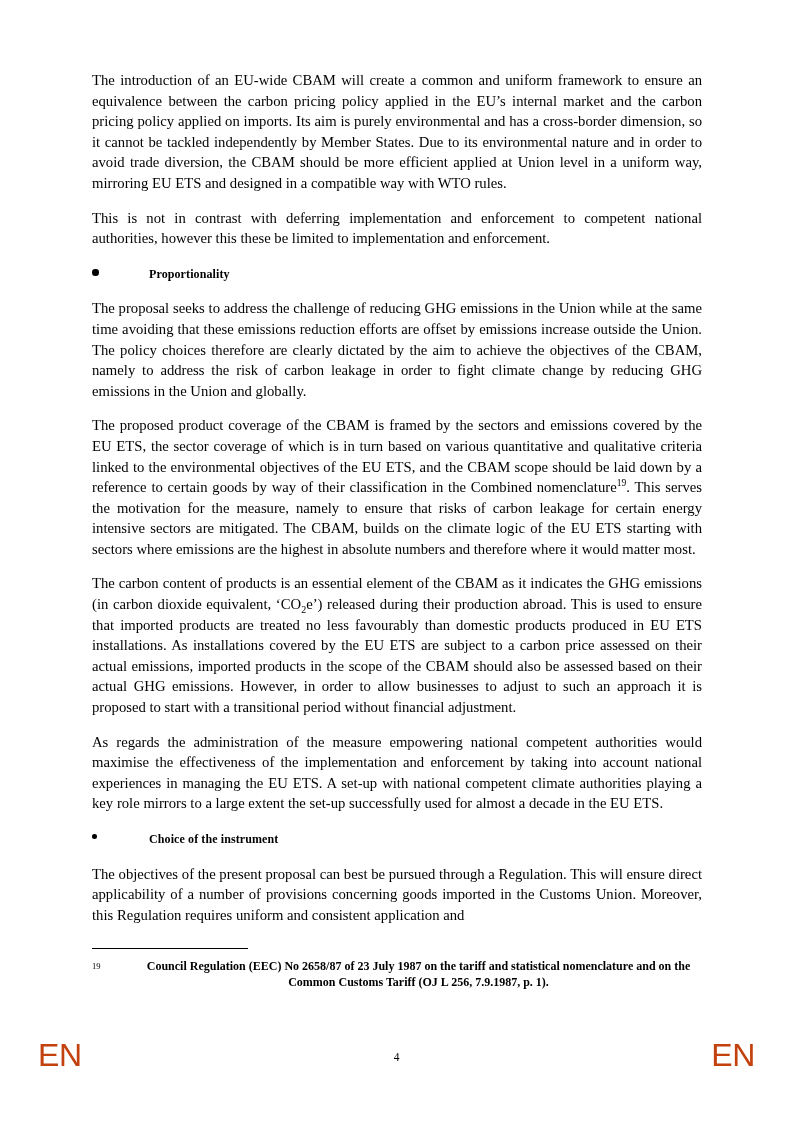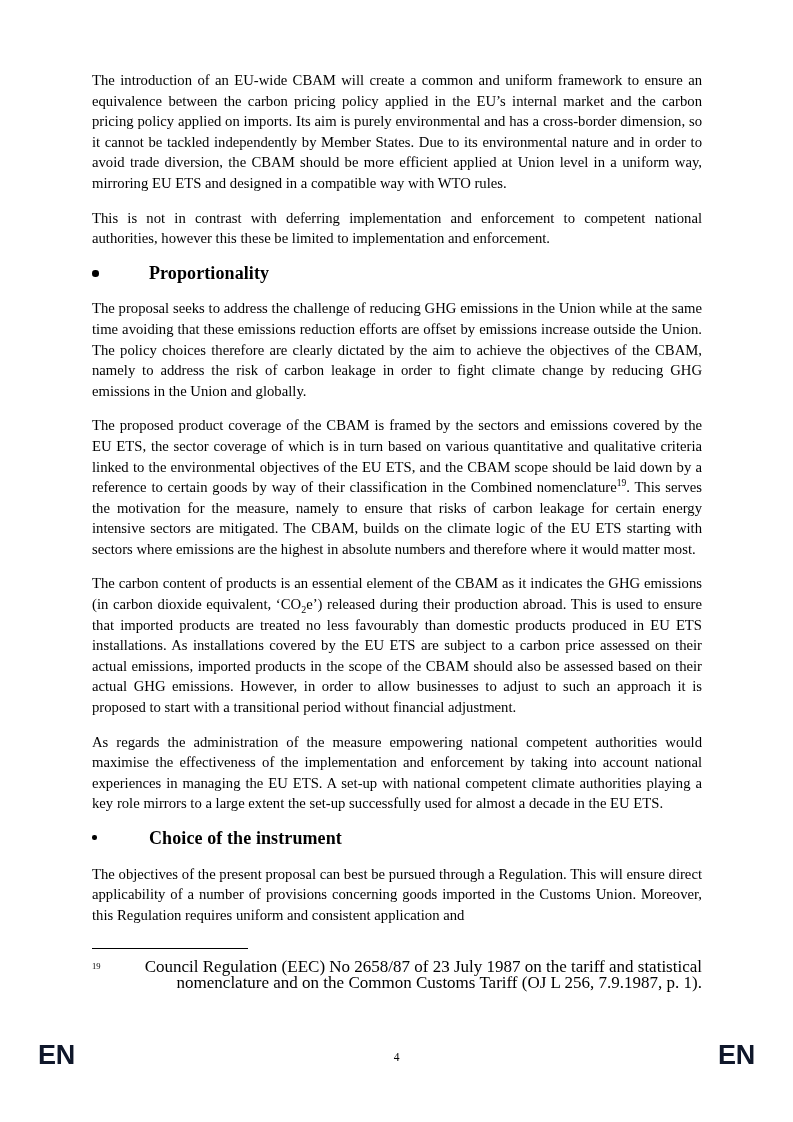--- a/index.html
+++ b/index.html
@@ -61,21 +61,21 @@
     display: inline-block;
     width: 4.5px;
     height: 4.5px;
     border-radius: 50%;
     background: #000;
     vertical-align: middle;
     position: relative;
     top: -3px;
   }
   .heading-text {
-    font-size: 18px;
+    font-size: 12px;
     line-height: 20.6px;
     font-weight: bold;
     letter-spacing: 0.1px;
   }
   sup.fn-ref {
     font-size: 9.5px;
     vertical-align: super;
     line-height: 0;
   }
   sub.chem {
@@ -102,33 +102,34 @@
   .fn-marker {
     width: 43px;
     flex: 0 0 43px;
     font-size: 8.6px;
     line-height: 15.6px;
     vertical-align: super;
     padding-top: 0px;
   }
   .fn-text {
     flex: 1 1 auto;
-    font-size: 17px;
+    font-size: 12px;
     line-height: 15.6px;
-    text-align: right;
+    text-align: center;
+    font-weight: bold;
   }
   .footer-en {
     position: absolute;
     top: 1040px;
     font-family: "Liberation Sans", "DejaVu Sans", sans-serif;
-    font-weight: bold;
-    font-size: 27px;
+    font-weight: normal;
+    font-size: 32px;
     line-height: 30px;
     letter-spacing: -0.3px;
-    color: #0f172a;
+    color: #c2410c;
   }
   .footer-en.left {
     left: 38px;
   }
   .footer-en.right {
     right: 38px;
   }
   .footer-pageno {
     position: absolute;
     top: 1050px;

